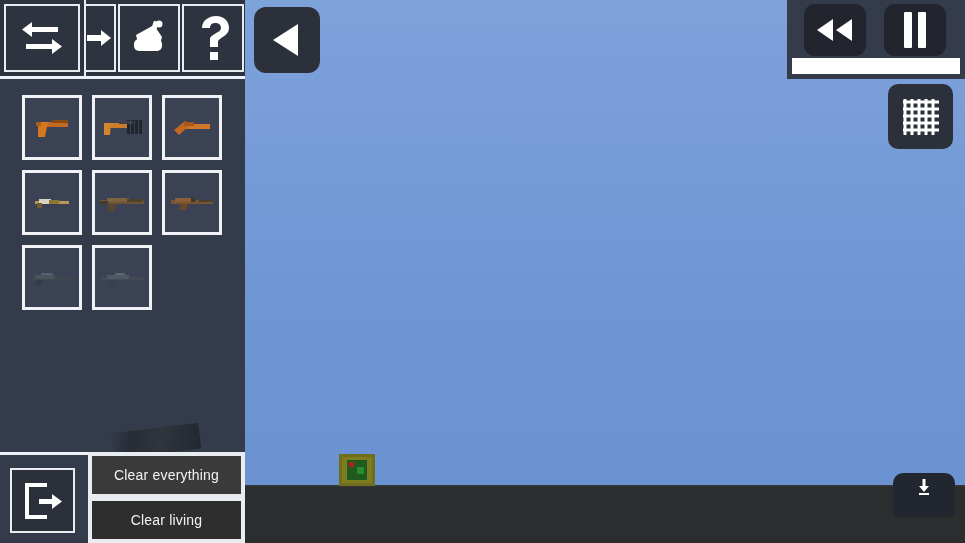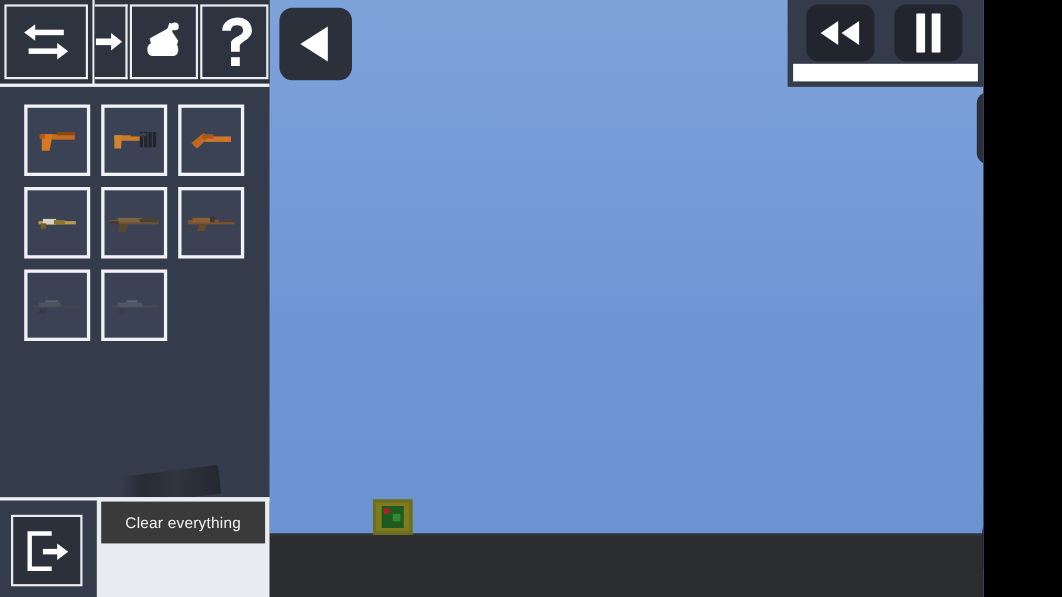--- a/index.html
+++ b/index.html
@@ -5,21 +5,21 @@
   html, body {
     margin: 0;
     padding: 0;
     background: #000;
   }
   body {
     font-family: "Liberation Sans", sans-serif;
   }
   #app {
     position: relative;
-    width: 894px;
+    width: 965px;
     height: 543px;
     overflow: hidden;
     background: #6f96d4;
     user-select: none;
   }
 
   
   .world {
     position: absolute;
     inset: 0;
@@ -446,20 +446,21 @@
         </g>
         <g fill="#ffffff">
           <rect x="18" y="18" width="16" height="5"></rect>
           <polygon points="31,13 31,28 41,20.5"></polygon>
         </g>
       </svg>
     </div>
 
     <div class="clear-panel">
       <div class="clear-btn first">Clear everything</div>
+      <div class="clear-btn">Clear living</div>
     </div>
 
   </div>
 
   <div class="collapse-btn">
     <svg class="ico" width="34" height="36" viewBox="0 0 34 36">
       <polygon points="28,2 28,34 3,18" fill="#ffffff"></polygon>
     </svg>
   </div>
 

